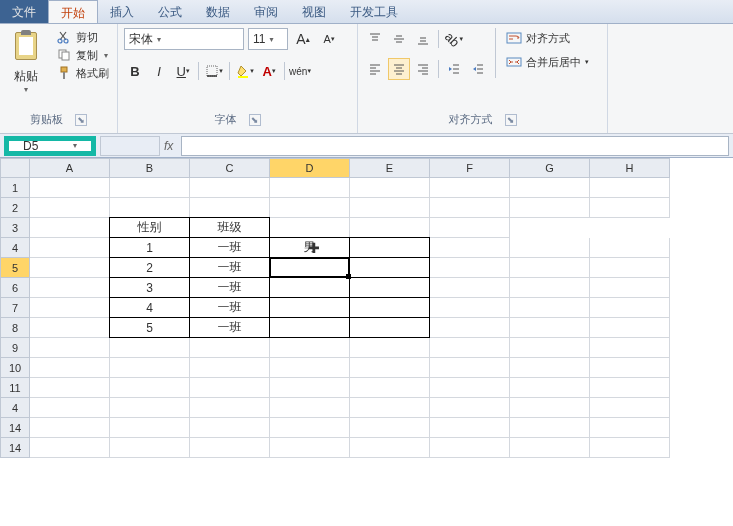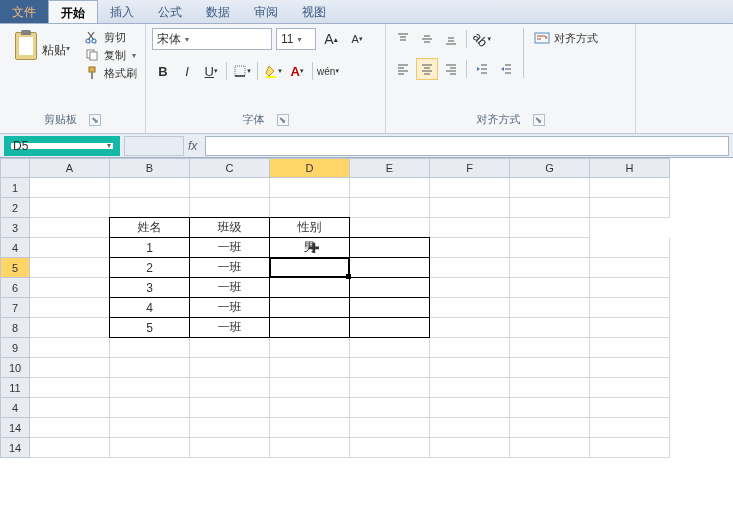--- a/index.html
+++ b/index.html
@@ -1,43 +1,43 @@
 <!DOCTYPE html>
 <html><head>
 <meta charset="utf-8">
 <style>
 *{margin:0;padding:0;box-sizing:border-box;font-family:"Microsoft YaHei","SimSun",sans-serif;}
 body{background:#fff;font-size:12px;color:#333;overflow:hidden;width:733px;height:526px;}
 .tabs{display:flex;background:linear-gradient(#e8edf5,#d5dfed);height:24px;border-bottom:1px solid #a0b0c8;}
 .tab{padding:4px 12px;cursor:pointer;color:#3b5a82;font-size:12px;}
-.tab.file{background:#3d6392;color:#fdba74;}
-.tab.active{background:#f5f6f7;border:1px solid #a0b0c8;border-bottom:none;color:#000000;font-weight:bold;}
+.tab.file{background:#3d6392;color:#e5e5e5;}
+.tab.active{background:#f5f6f7;border:1px solid #a0b0c8;border-bottom:none;color:#c2410c;font-weight:normal;}
 .ribbon{display:flex;background:#f5f6f7;height:110px;border-bottom:1px solid #c0c8d4;}
 .group{border-right:1px solid #d0d8e4;padding:4px 6px;display:flex;flex-direction:column;}
 .group-content{flex:1;display:flex;align-items:flex-start;gap:4px;}
 .group-label{text-align:center;font-size:11px;color:#5a6a82;padding:2px 0;display:flex;justify-content:center;align-items:center;gap:12px;}
-.paste-btn{display:flex;align-items:center;padding:4px;cursor:pointer;}
+.paste-btn{display:flex;flex-direction:column;align-items:center;padding:4px;cursor:pointer;}
 .paste-icon{width:32px;height:32px;position:relative;}
 .clipboard{width:22px;height:28px;background:#e8d488;border:1px solid #a89050;border-radius:2px;position:relative;margin:0 auto;}
 .clipboard::before{content:"";position:absolute;top:-3px;left:5px;width:10px;height:5px;background:#808080;border-radius:2px 2px 0 0;}
 .clipboard::after{content:"";position:absolute;top:4px;left:3px;width:14px;height:18px;background:#fff;}
 .mini-btns{display:flex;flex-direction:column;gap:0;margin-left:4px;}
 .mini-btn{display:flex;align-items:center;gap:4px;font-size:11px;cursor:pointer;padding:1px 2px;}
 .icon-box{width:16px;height:16px;display:inline-flex;align-items:center;justify-content:center;}
 .font-select{display:flex;gap:4px;margin-bottom:6px;}
 .combo{border:1px solid #a8b4c4;background:#fff;height:22px;display:flex;align-items:center;padding:0 4px;font-size:12px;}
 .combo .arrow{margin-left:4px;font-size:8px;color:#666;}
 .font-name{width:120px;}
 .font-size{width:40px;}
 .btn-row{display:flex;gap:2px;align-items:center;margin-bottom:4px;}
 .rbtn{width:22px;height:22px;display:flex;align-items:center;justify-content:center;cursor:pointer;font-size:13px;border:1px solid transparent;}
 .sep{width:1px;height:18px;background:#c0c8d4;margin:0 2px;}
 .align-group{display:flex;flex-direction:column;gap:4px;}
 .namebox-row{display:flex;align-items:center;height:24px;background:#e8edf5;border-bottom:1px solid #a0b0c8;}
-.namebox{width:116px;border:7px solid #14b8a6;background:#fff;height:20px;margin:2px 4px;display:flex;align-items:center;padding:0 2px;font-size:12px;}
+.namebox{width:92px;border:5px solid #14b8a6;background:#fff;height:20px;margin:2px 4px;display:flex;align-items:center;padding:0 14px;font-size:12px;}
 .nb-arrow{margin-left:auto;font-size:8px;color:#666;}
 .fx-label{font-style:italic;font-size:12px;color:#666;padding:0 4px;}
 .formula-bar{flex:1;border:1px solid #a8b4c4;background:#fff;height:20px;margin:2px 4px;}
 .grid-area{display:flex;height:calc(100% - 158px);}
 .row-headers{display:flex;flex-direction:column;}
 .corner{width:30px;height:20px;background:#e8ecf2;border:1px solid #c0c8d4;}
 .row-h{width:30px;height:20px;background:#e8ecf2;border:1px solid #c0c8d4;border-top:none;display:flex;align-items:center;justify-content:center;font-size:11px;color:#333;}
 .row-h.sel{background:#ffd568;}
 .cols{display:flex;flex-direction:column;flex:1;}
 .col-headers{display:flex;}
@@ -58,20 +58,21 @@
 <body>
 
 <div class="tabs">
   <div class="tab file">文件</div>
   <div class="tab active">开始</div>
   <div class="tab">插入</div>
   <div class="tab">公式</div>
   <div class="tab">数据</div>
   <div class="tab">审阅</div>
   <div class="tab">视图</div>
+  <div class="tab">开发工具</div>
 </div>
 
 <div class="ribbon">
   <div class="group">
     <div class="group-content">
       <div class="paste-btn">
         <div class="paste-icon">
             <div class="clipboard"></div>
           </div>
         <div style="margin-top:4px;">粘贴</div>
@@ -249,20 +250,28 @@
         </div>
       </div>
       <div class="sep" style="height:50px;"></div>
       <div class="align-group">
         <div class="wide-btn">
           <svg width="16" height="16">
               <rect x="1" y="3" width="14" height="10" fill="none" stroke="#5a8ac0"></rect>
               <path d="M3 6 L10 6 M3 9 L7 9 M10 6 Q13 6 13 8 L11 8" stroke="#c05030" fill="none"></path>
             </svg>
           <span>对齐方式</span>
+        </div>
+        <div class="wide-btn">
+          <svg width="16" height="16">
+              <rect x="1" y="4" width="14" height="8" fill="none" stroke="#5a8ac0"></rect>
+              <path d="M4 8 L7 8 M3 6 L5 8 L3 10 M12 8 L9 8 M13 6 L11 8 L13 10" stroke="#c05030" fill="none"></path>
+            </svg>
+          <span>合并后居中</span>
+            <span style="font-size:7px;">▾</span>
         </div>
       </div>
     </div>
     <div class="group-label">
         <span>对齐方式</span>
         <span class="expand-icon">⬊</span>
       </div>
   </div>
 
 </div>
@@ -328,23 +337,22 @@
           <div class="cell"></div>
           <div class="cell"></div>
           <div class="cell"></div>
           <div class="cell"></div>
           <div class="cell"></div>
           <div class="cell"></div>
           <div class="cell"></div>
         </div>
         <div class="cell-row">
           <div class="cell"></div>
-          <div class="cell bordered">姓名</div>
+          <div class="cell bordered">性别</div>
           <div class="cell bordered">班级</div>
-          <div class="cell bordered">性别</div>
           <div class="cell"></div>
           <div class="cell"></div>
           <div class="cell"></div>
         </div>
         <div class="cell-row">
           <div class="cell"></div>
           <div class="cell bordered">1</div>
           <div class="cell bordered">一班</div>
           <div class="cell bordered">男</div>
           <div class="cell bordered"></div>

